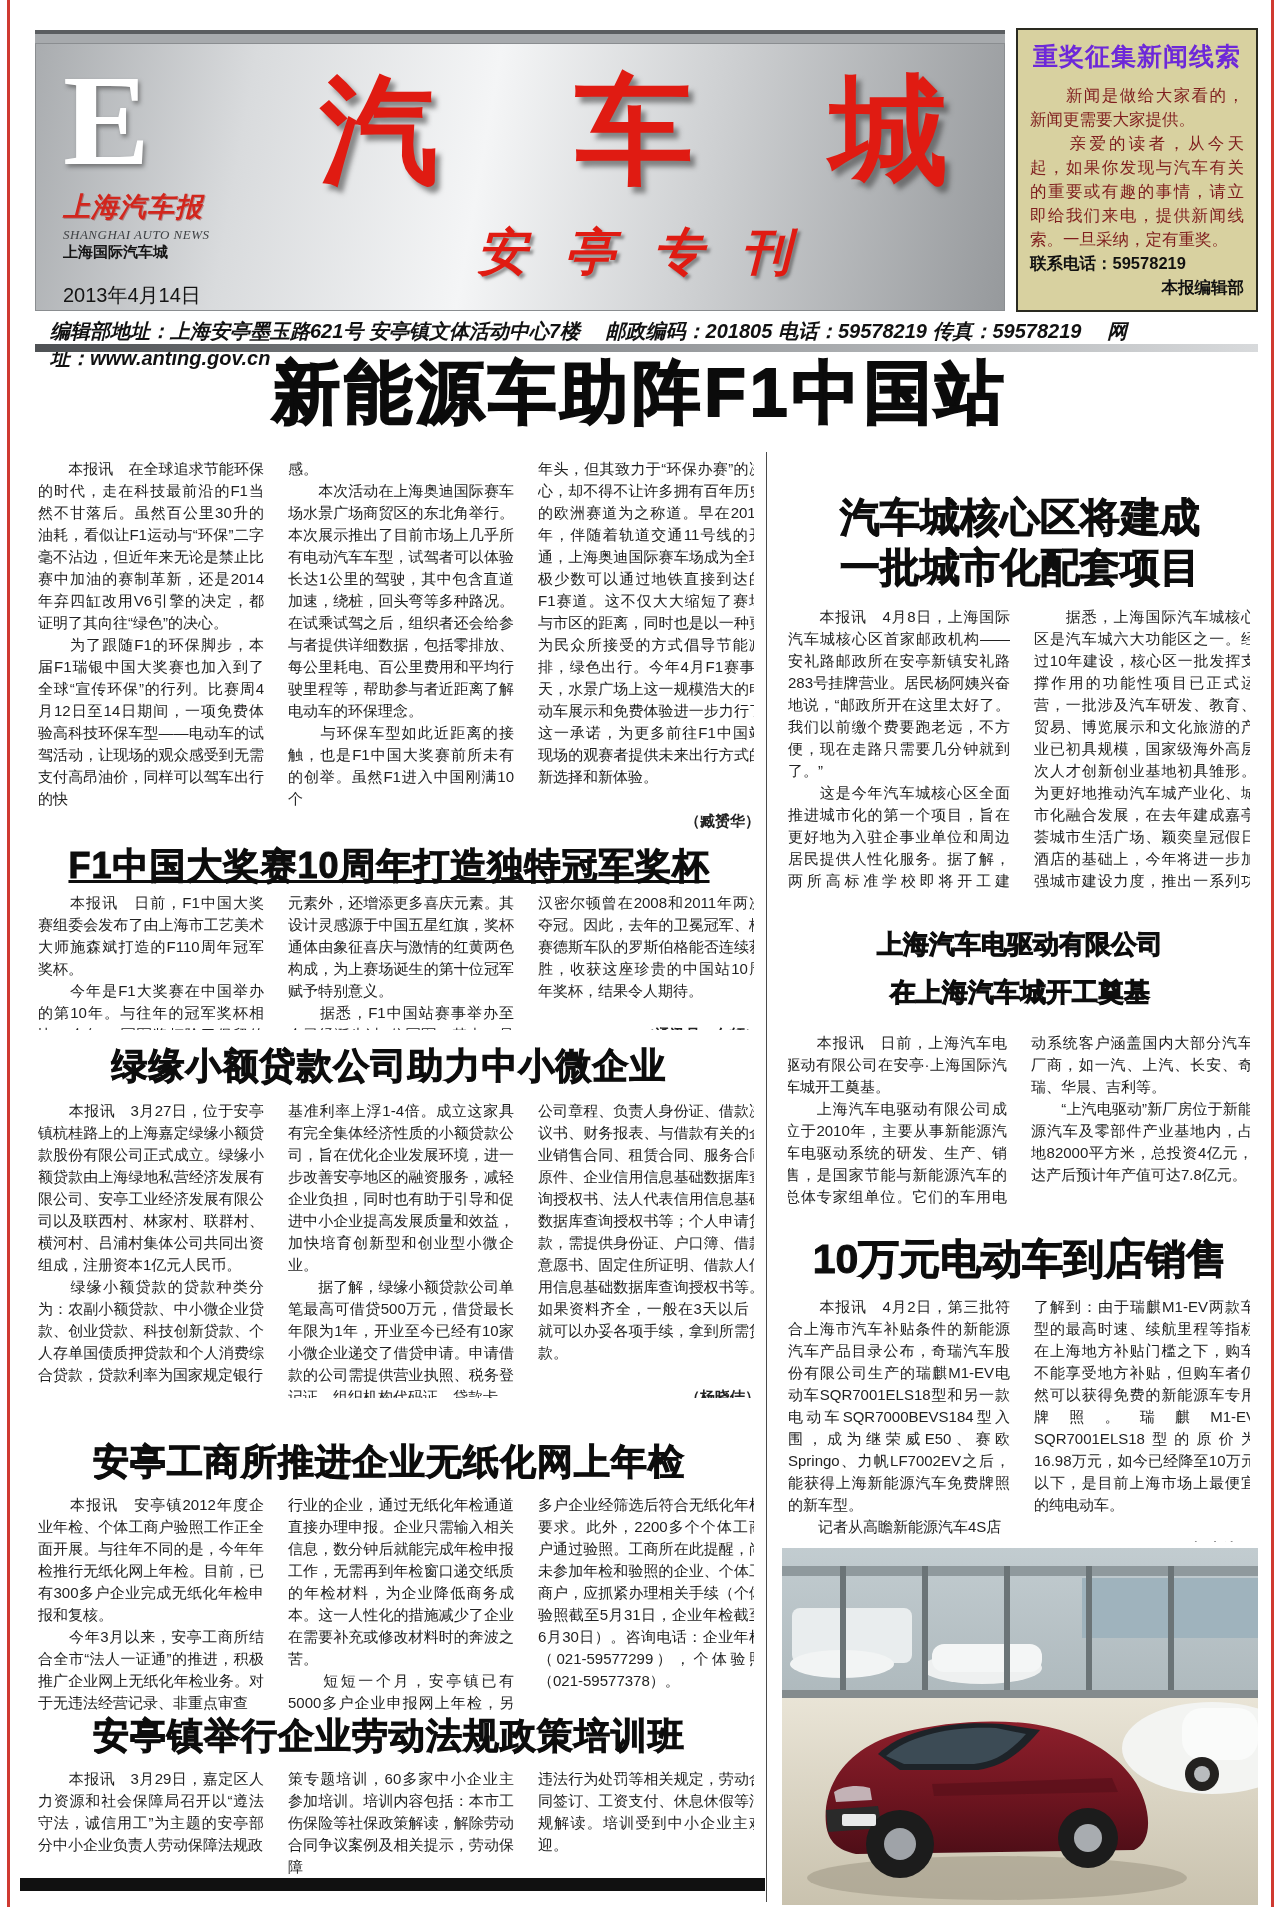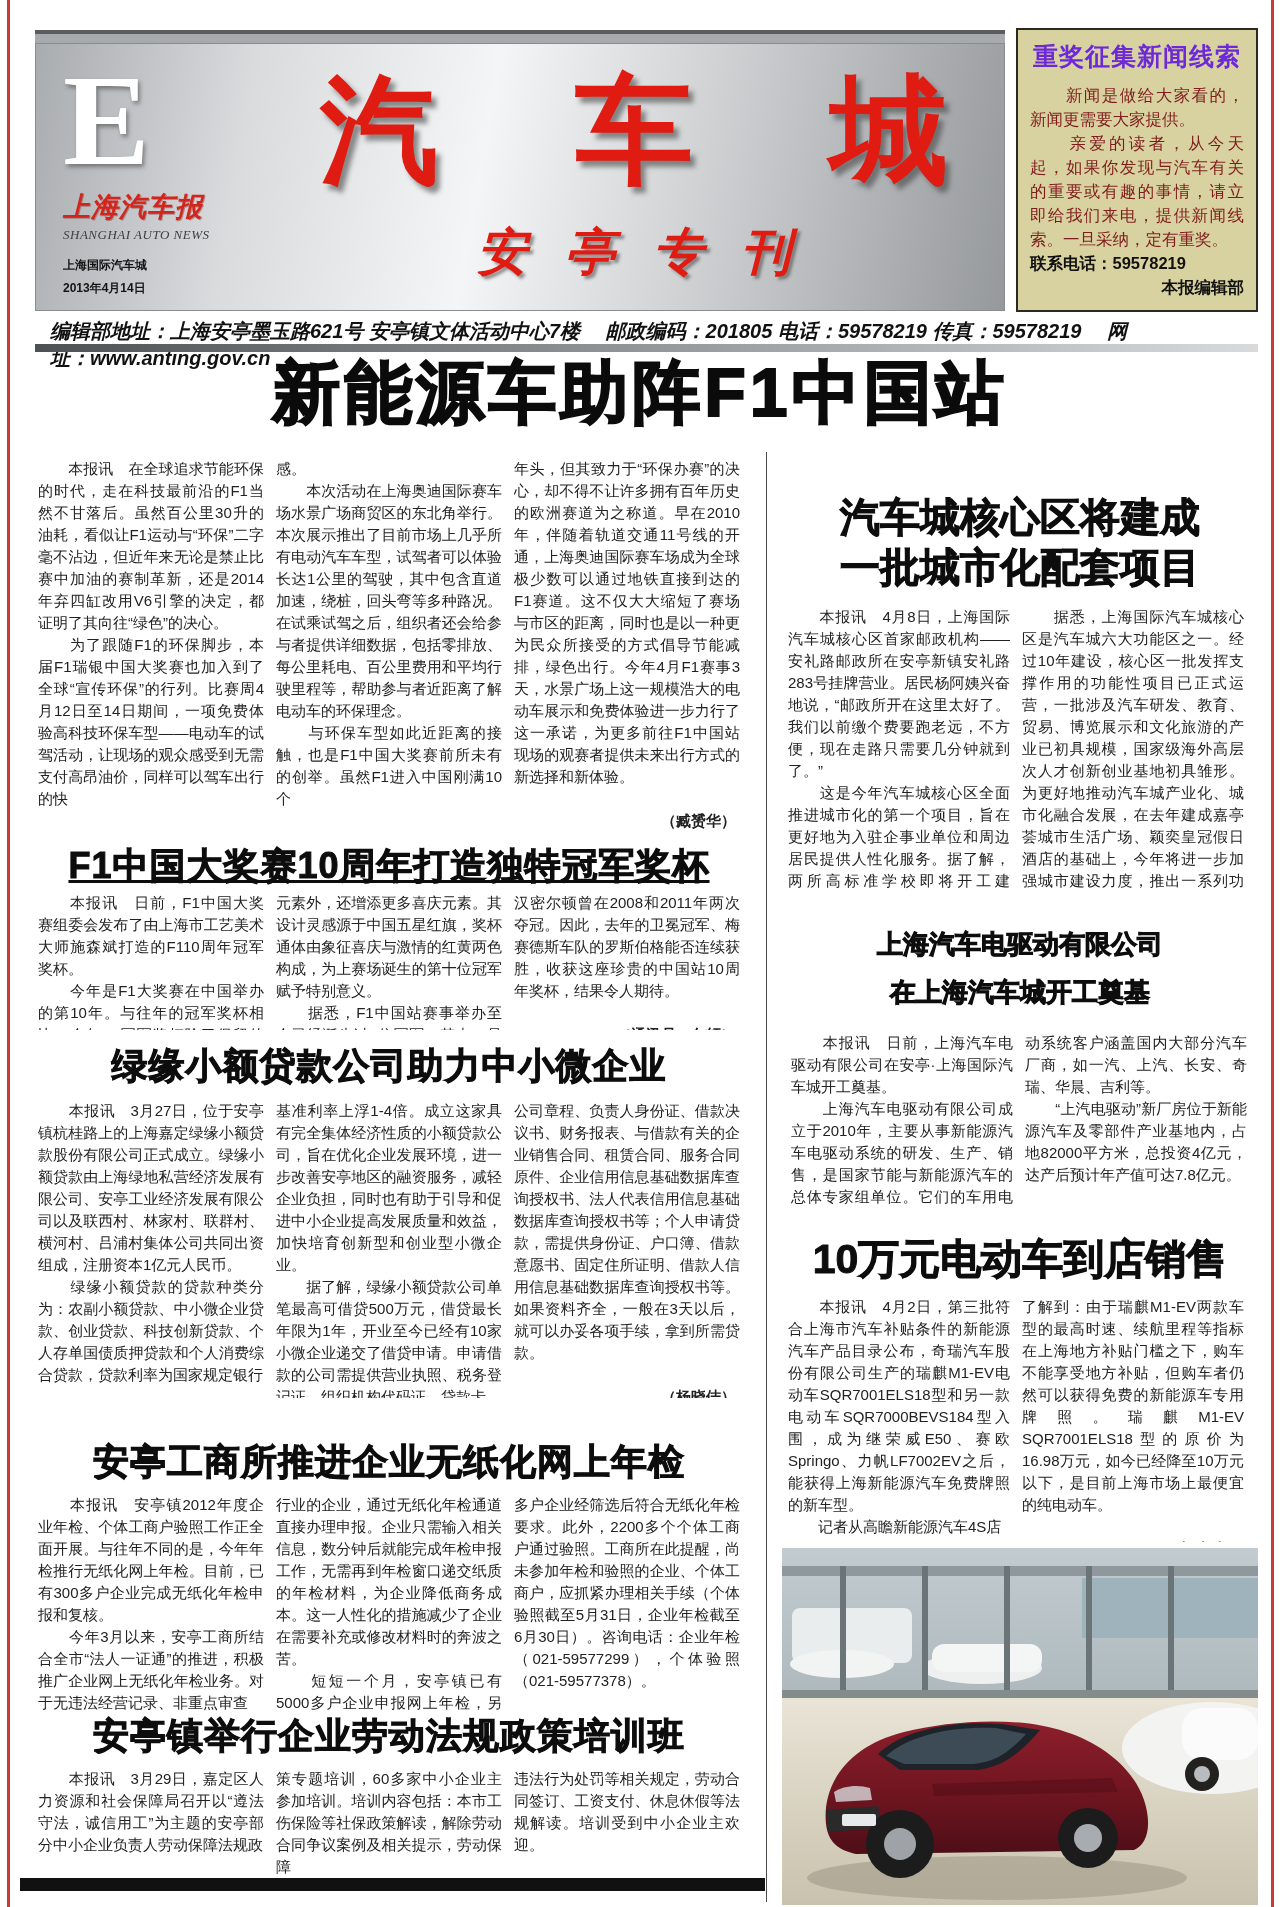--- a/index.html
+++ b/index.html
@@ -15,22 +15,22 @@
   .masthead{position:absolute;left:35px;top:43px;width:970px;height:268px;
             background:linear-gradient(100deg,#a9acaf 0%,#d9dbdd 22%,#f4f5f6 46%,#cfd1d3 68%,#96999c 100%);
             box-shadow:inset 0 0 0 1px #8a8d90;display:flex;}
   .mh-left{width:200px;padding:18px 0 0 28px;}
   .mh-e{font-family:"Liberation Serif","DejaVu Serif",serif;font-size:130px;line-height:118px;
         color:#ffffff;font-weight:bold;text-shadow:2px 3px 4px rgba(60,60,60,.55);}
   .mh-paper{font-size:27px;font-weight:bold;font-style:italic;color:#d2261d;letter-spacing:1px;
             margin-top:10px;text-shadow:1px 1px 0 rgba(120,0,0,.35);}
   .mh-paper-en{font-family:"Liberation Serif","DejaVu Serif",serif;font-style:italic;font-size:13px;
                color:#3c3f42;letter-spacing:.5px;margin-top:2px;}
-  .mh-org{font-size:12px;font-weight:bold;color:#141414;margin-top:14px;}
-  .mh-date{font-size:12px;color:#141414;margin-top:6px;font-weight:bold;}
+  .mh-org{font-size:15px;font-weight:bold;color:#141414;margin-top:0;}
+  .mh-date{font-size:20px;color:#141414;margin-top:20px;}
   .mh-center{flex:1;display:flex;flex-direction:column;align-items:center;justify-content:flex-start;padding-top:28px;}
   .mh-title{font-size:118px;line-height:118px;font-weight:900;color:#e01b12;letter-spacing:52px;
             text-indent:52px;text-shadow:5px 6px 5px rgba(70,70,70,.6);}
   .mh-sub{margin-top:30px;font-size:50px;font-weight:bold;font-style:italic;color:#e01b12;
           letter-spacing:38px;text-indent:38px;text-shadow:3px 3px 3px rgba(70,70,70,.55);}
   .tipbox{position:absolute;left:1016px;top:28px;width:242px;height:284px;background:#d8d1a0;
           border:2px solid #2a2a20;box-sizing:border-box;padding:10px 12px;}
   .tip-title{font-size:25px;font-weight:900;text-align:center;color:#6d28d9;letter-spacing:1px;}
   .tip-body{margin-top:10px;font-size:16.5px;line-height:24px;text-align:justify;color:#7f1d1d;white-space:pre-wrap;}
   .tip-phone{margin-top:2px;font-size:16.5px;font-weight:bold;color:#111;}
@@ -42,21 +42,21 @@
   
   .lead-headline{position:absolute;left:60px;top:352px;width:1160px;text-align:center;
                  font-size:68px;line-height:80px;font-weight:900;color:#0b0b0b;letter-spacing:4px;
                  -webkit-text-stroke:2px #0b0b0b;}
   .sec-headline{position:absolute;left:20px;width:738px;text-align:center;font-weight:900;color:#0d0d0d;
                 font-size:36px;letter-spacing:1px;-webkit-text-stroke:1px #0d0d0d;}
   .r-headline{position:absolute;left:782px;width:476px;text-align:center;font-weight:900;color:#0d0d0d;
               -webkit-text-stroke:1px #0d0d0d;}
 
   
-  .cols{position:absolute;display:flex;gap:12px;overflow:hidden;}
+  .cols{position:absolute;display:flex;gap:24px;overflow:hidden;}
   .col{width:226px;flex:none;font-size:15px;line-height:22px;text-align:justify;color:#222;
        white-space:pre-wrap;overflow:hidden;}
   .rcol{width:222px;}
   .byline{text-align:right;font-weight:bold;padding-right:4px;}
 
   .v-divider{position:absolute;left:766px;top:452px;width:1px;height:1450px;background:#4a4a4a;}
   .bottom-bar{position:absolute;left:20px;top:1878px;width:745px;height:13px;background:#111;}
 
   .photo{position:absolute;left:782px;top:1548px;width:476px;height:357px;overflow:hidden;background:#cfd4d2;}
 </style>

